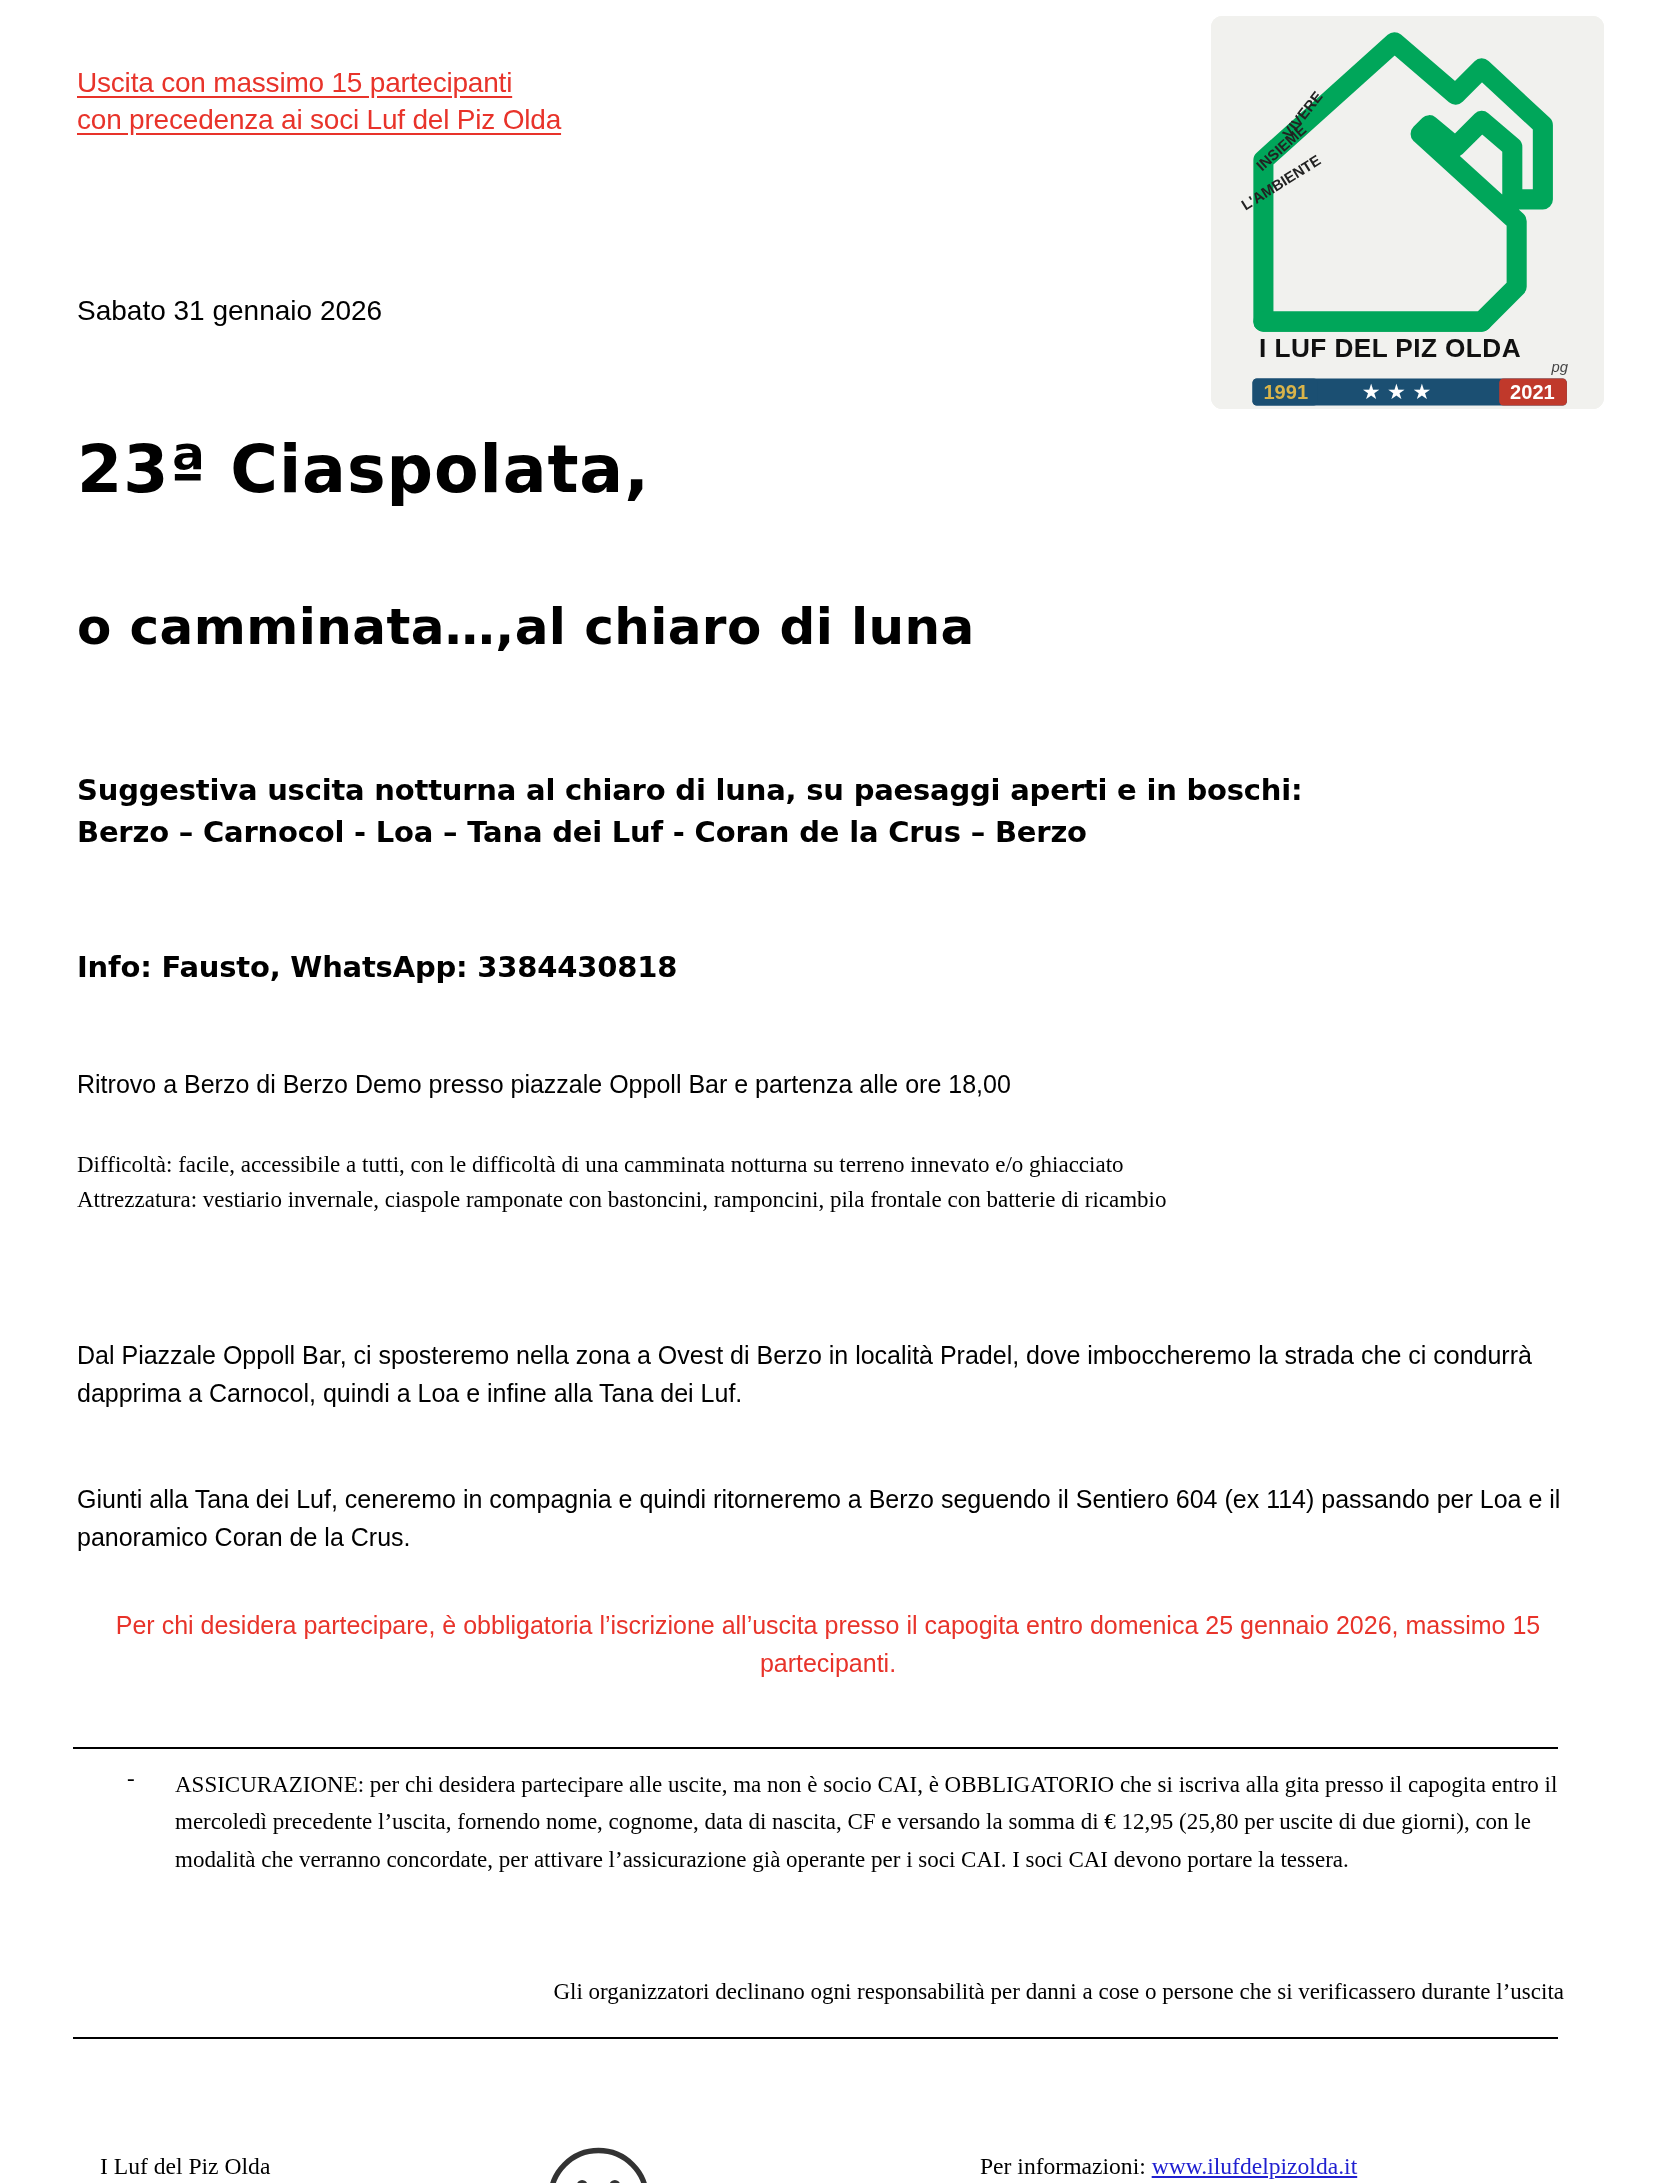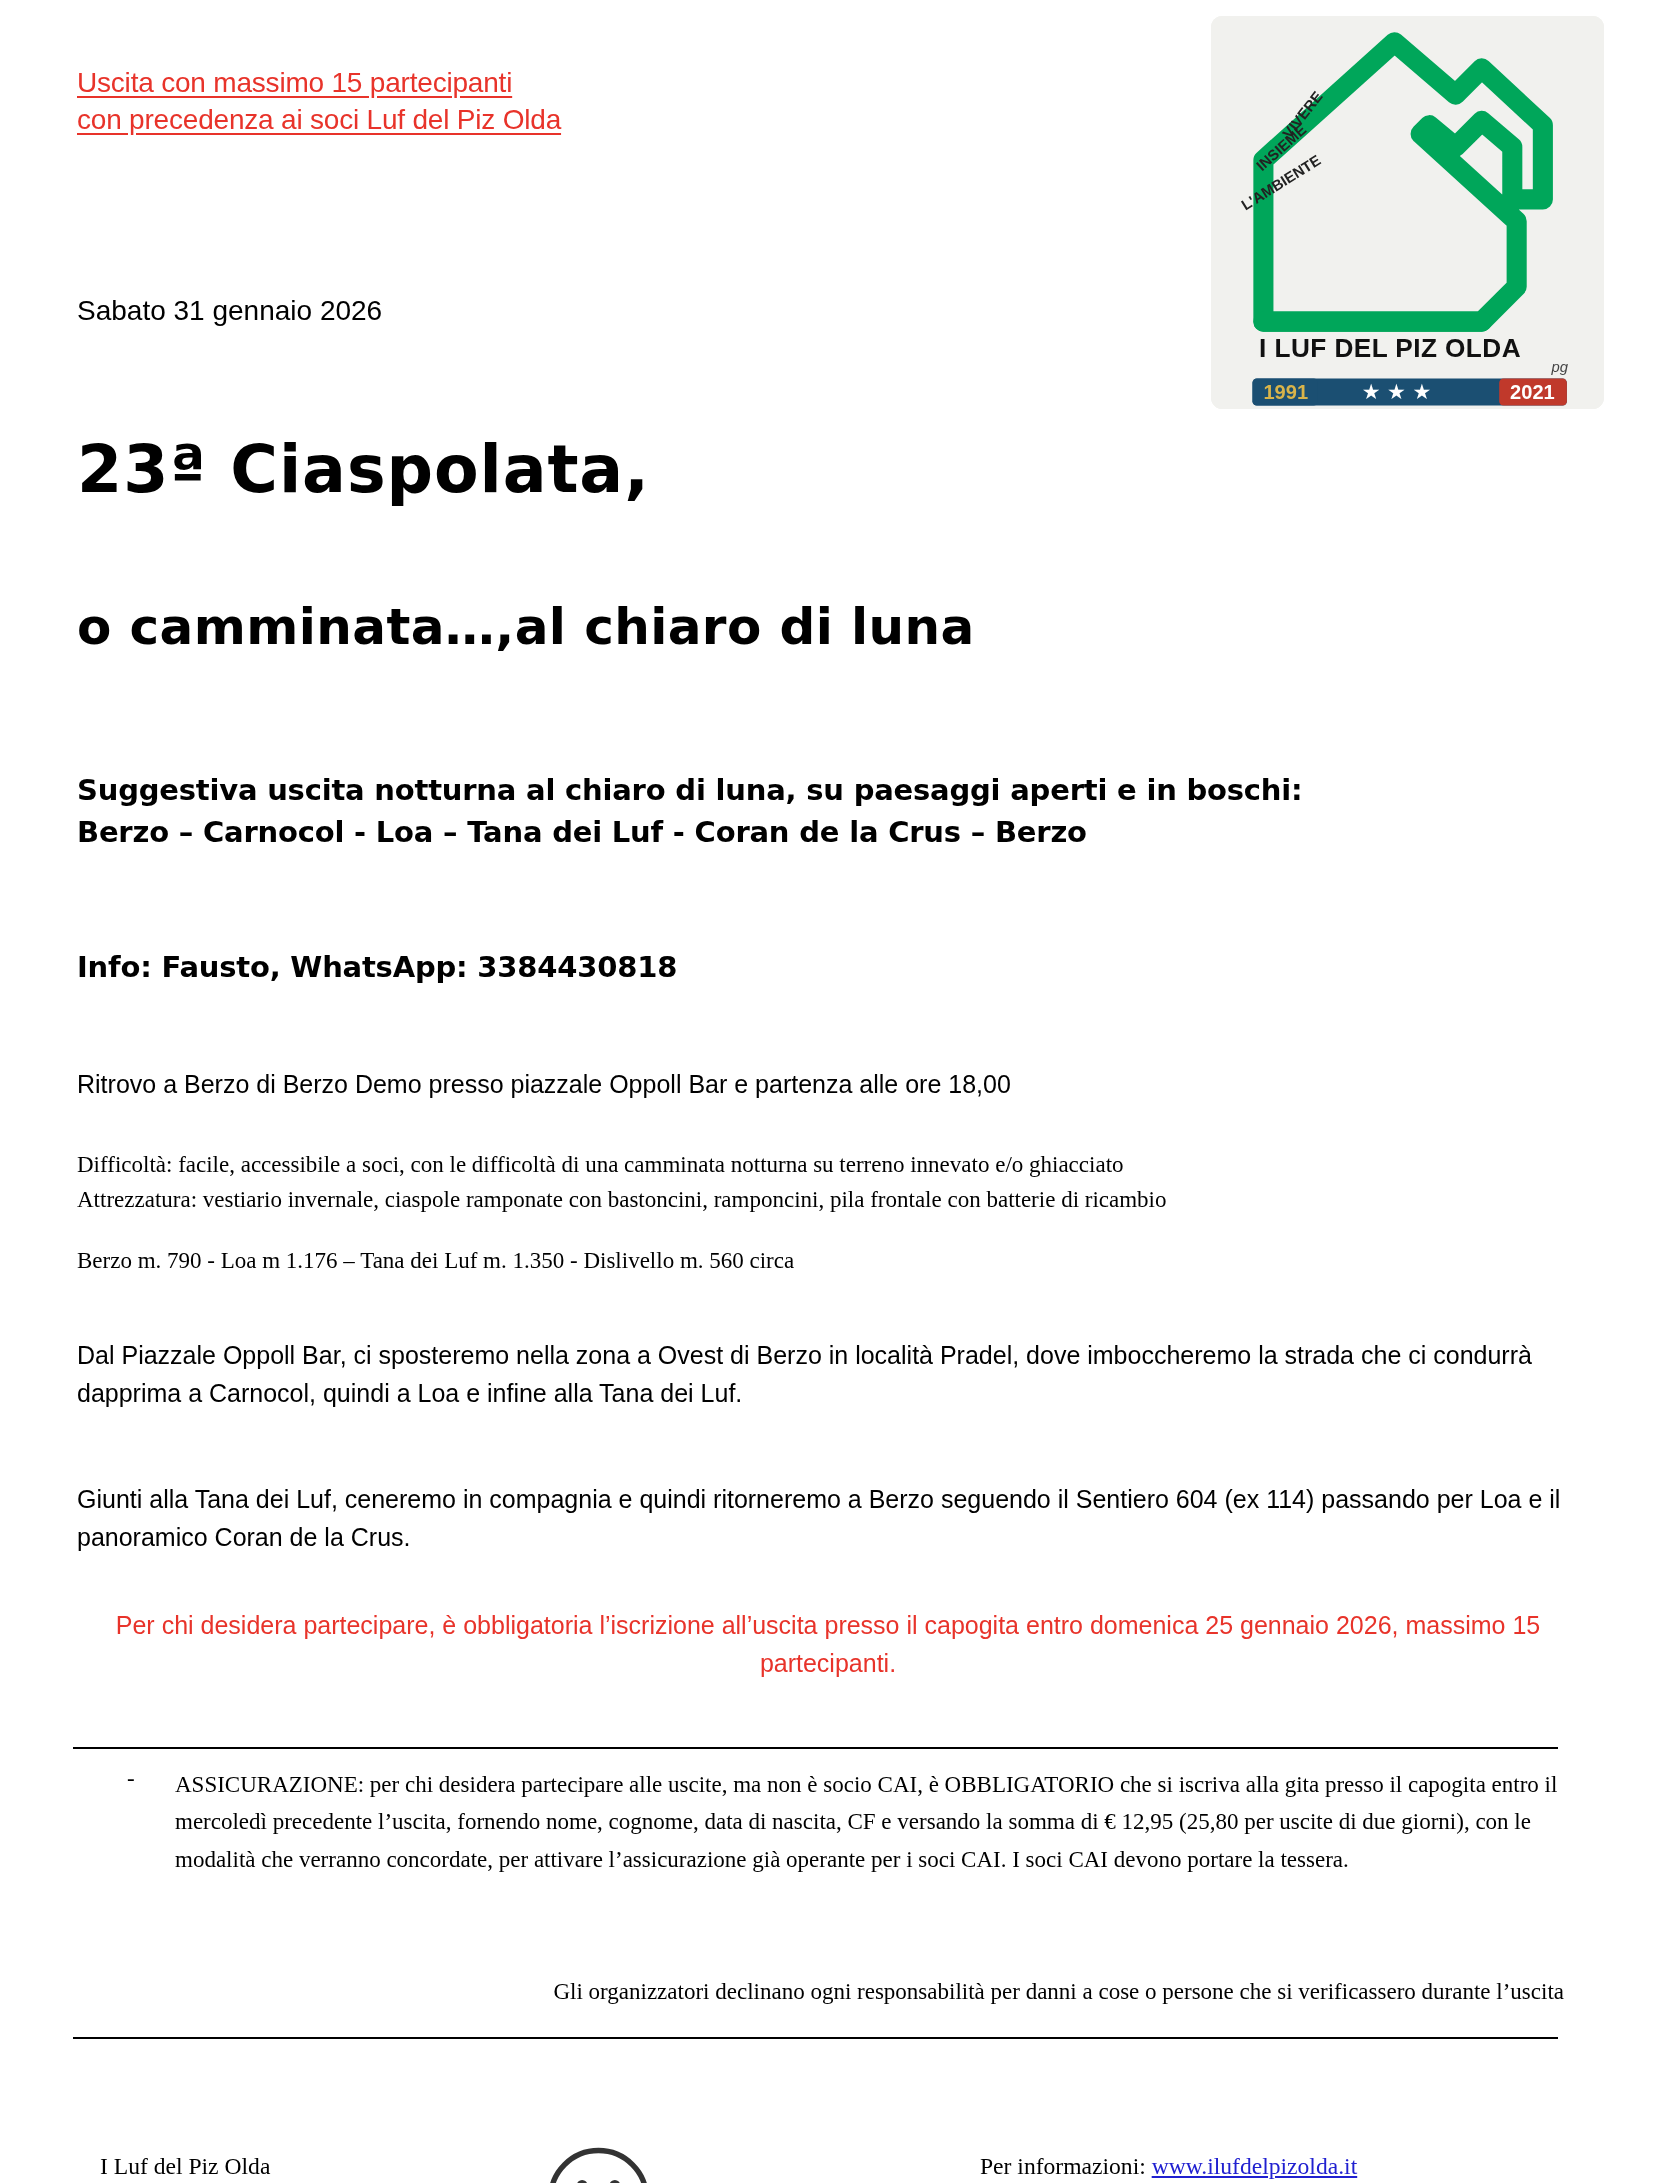--- a/index.html
+++ b/index.html
@@ -253,25 +253,24 @@
   <div class="subdesc">
     <div>Suggestiva uscita notturna al chiaro di luna, su paesaggi aperti e in boschi:</div>
     <div>Berzo – Carnocol - Loa – Tana dei Luf - Coran de la Crus – Berzo</div>
   </div>
 
   <div class="info-line">Info: Fausto, WhatsApp: 3384430818</div>
 
   <div class="meet-line">Ritrovo a Berzo di Berzo Demo presso piazzale Oppoll Bar e partenza alle ore 18,00</div>
 
   <div class="serif-block b1">
-    <div>Difficoltà: facile, accessibile a soci, con le difficoltà di una camminata notturna su terreno innevato e/o ghiacciato</div>
+    <div>Difficoltà: facile, accessibile a tutti, con le difficoltà di una camminata notturna su terreno innevato e/o ghiacciato</div>
     <div>Attrezzatura: vestiario invernale, ciaspole ramponate con bastoncini, ramponcini, pila frontale con batterie di ricambio</div>
   </div>
 
-  <div class="serif-block b2">Berzo m. 790 - Loa m 1.176 – Tana dei Luf m. 1.350 - Dislivello m. 560 circa</div>
 
   <div class="para-block p1">Dal Piazzale Oppoll Bar, ci sposteremo nella zona a Ovest di Berzo in località Pradel, dove imboccheremo la strada che ci condurrà dapprima a Carnocol, quindi a Loa e infine alla Tana dei Luf.</div>
   <div class="para-block p2">Giunti alla Tana dei Luf, ceneremo in compagnia e quindi ritorneremo a Berzo seguendo il Sentiero 604 (ex 114) passando per Loa e il panoramico Coran de la Crus.</div>
 
   <div class="red-note">Per chi desidera partecipare, è obbligatoria l’iscrizione all’uscita presso il capogita entro domenica 25 gennaio 2026, massimo 15 partecipanti.</div>
 
   <hr class="rule top">
 
   <div class="dash-mark">-</div>
   <div class="assicurazione-body">ASSICURAZIONE: per chi desidera partecipare alle uscite, ma non è socio CAI, è OBBLIGATORIO che si iscriva alla gita presso il capogita entro il mercoledì precedente l’uscita, fornendo nome, cognome, data di nascita, CF e versando la somma di € 12,95 (25,80 per uscite di due giorni), con le modalità che verranno concordate, per attivare l’assicurazione già operante per i soci CAI. I soci CAI devono portare la tessera.</div>

